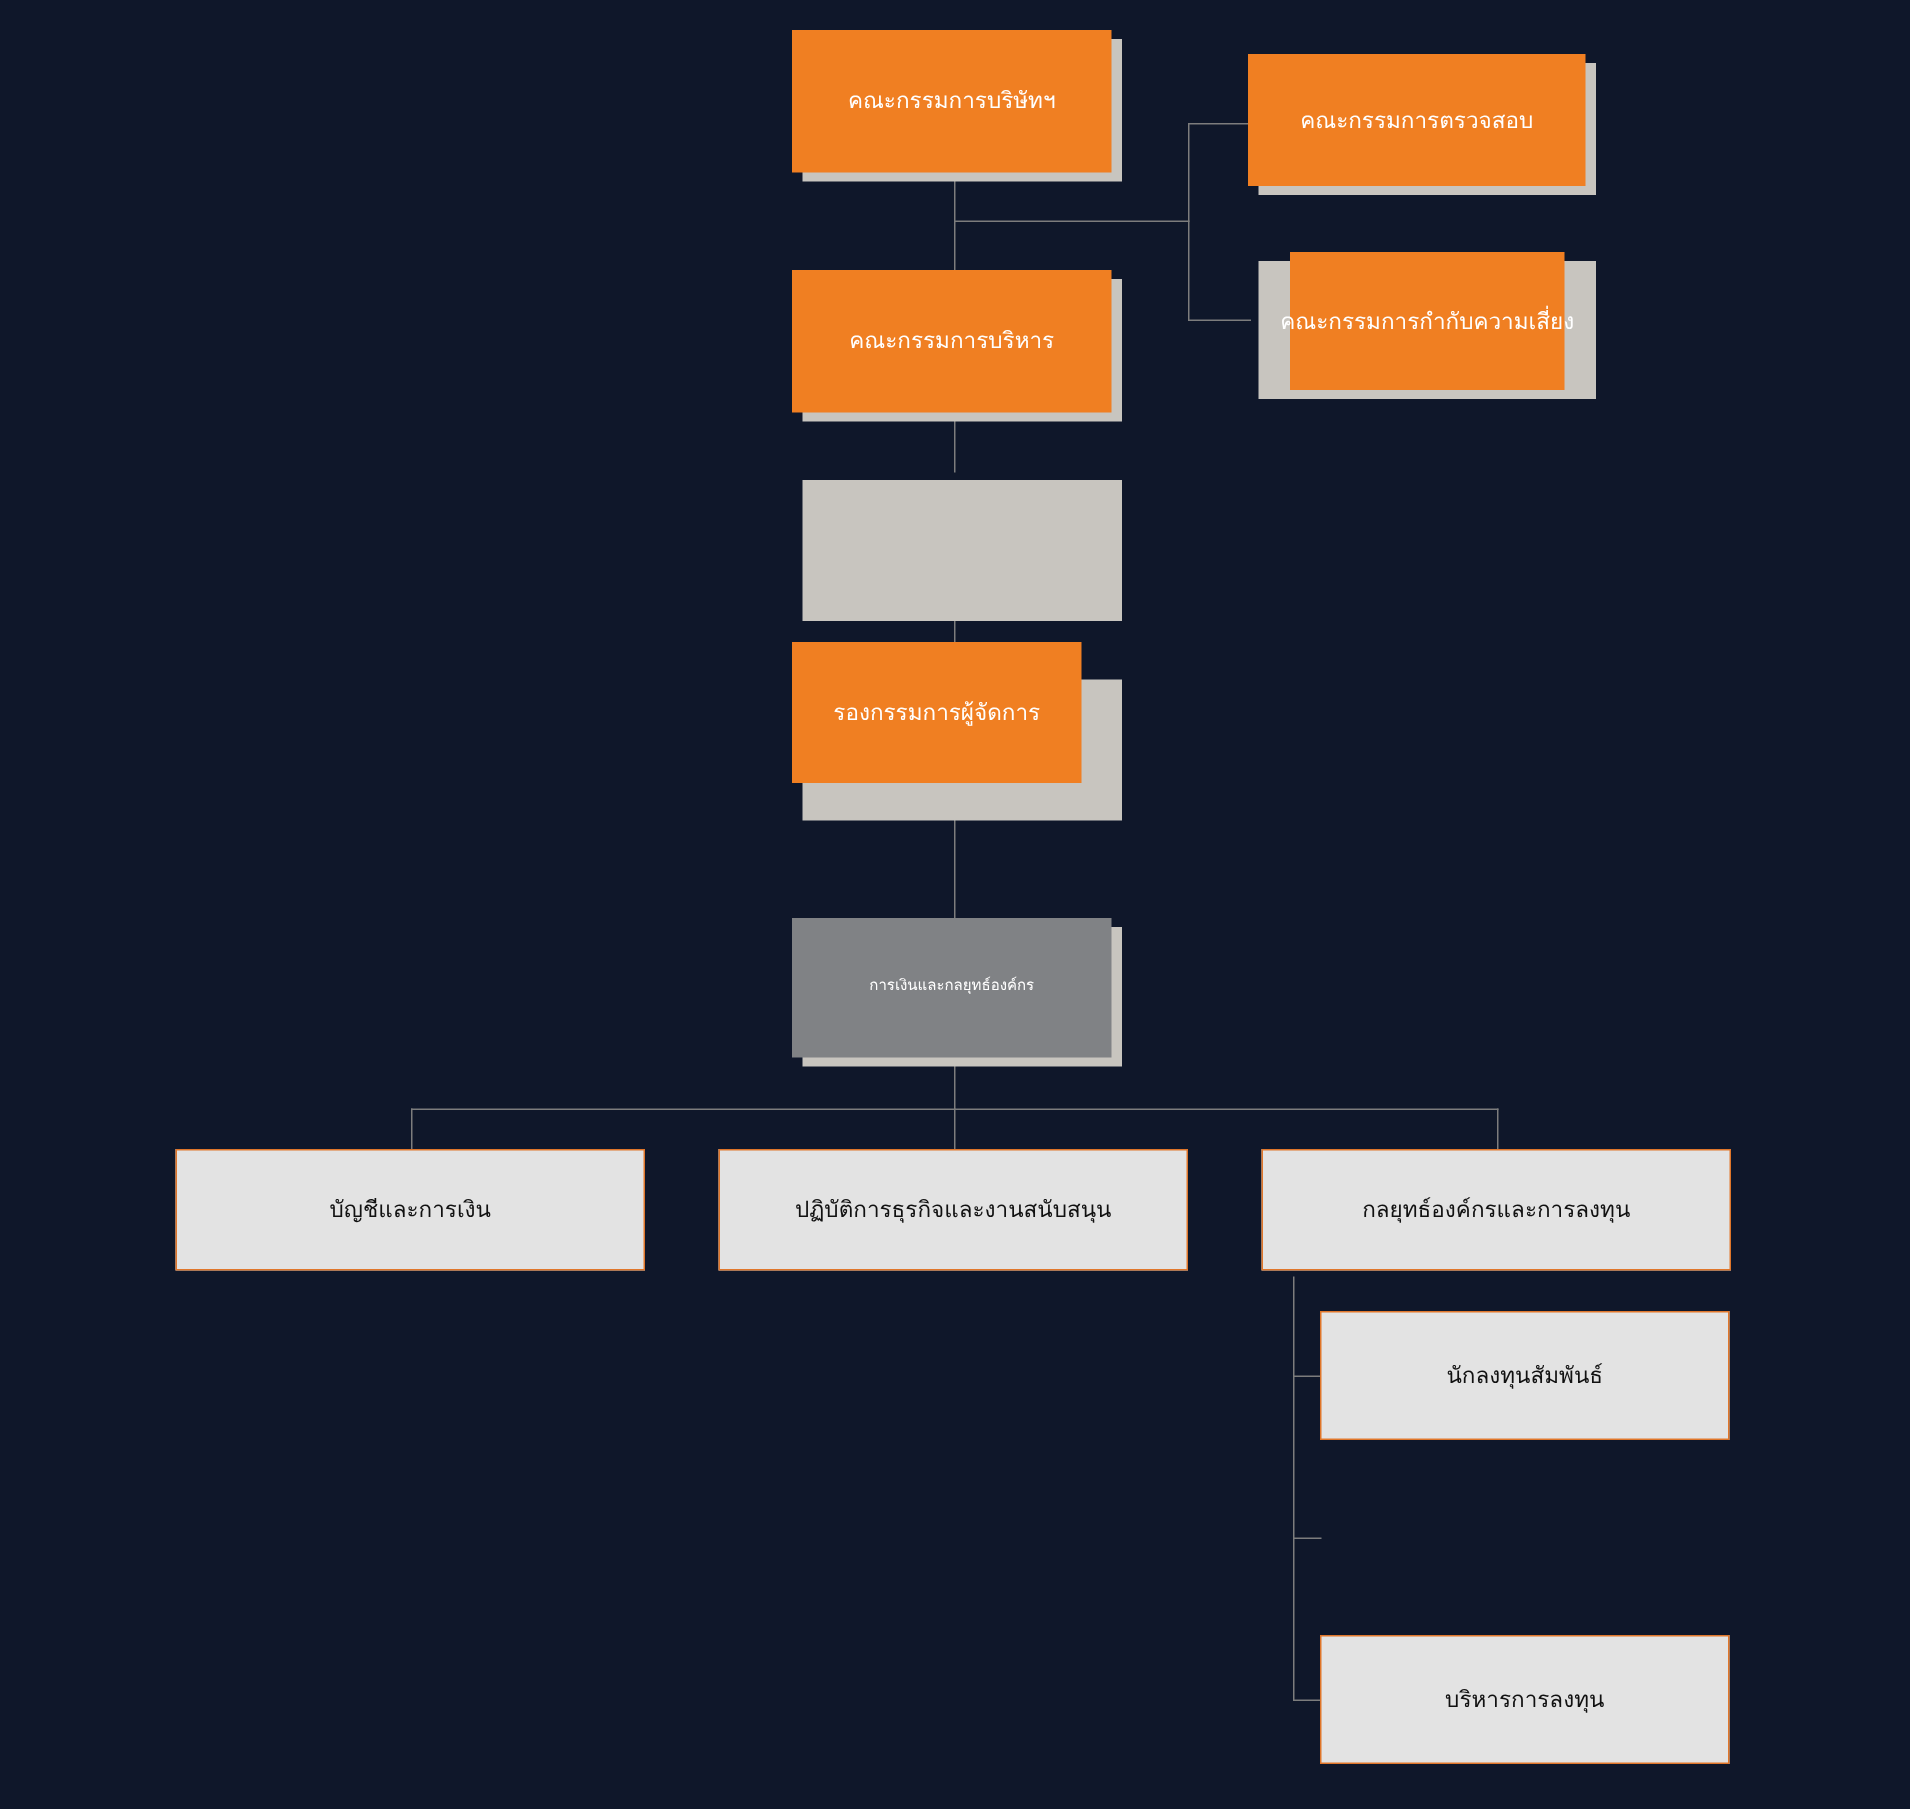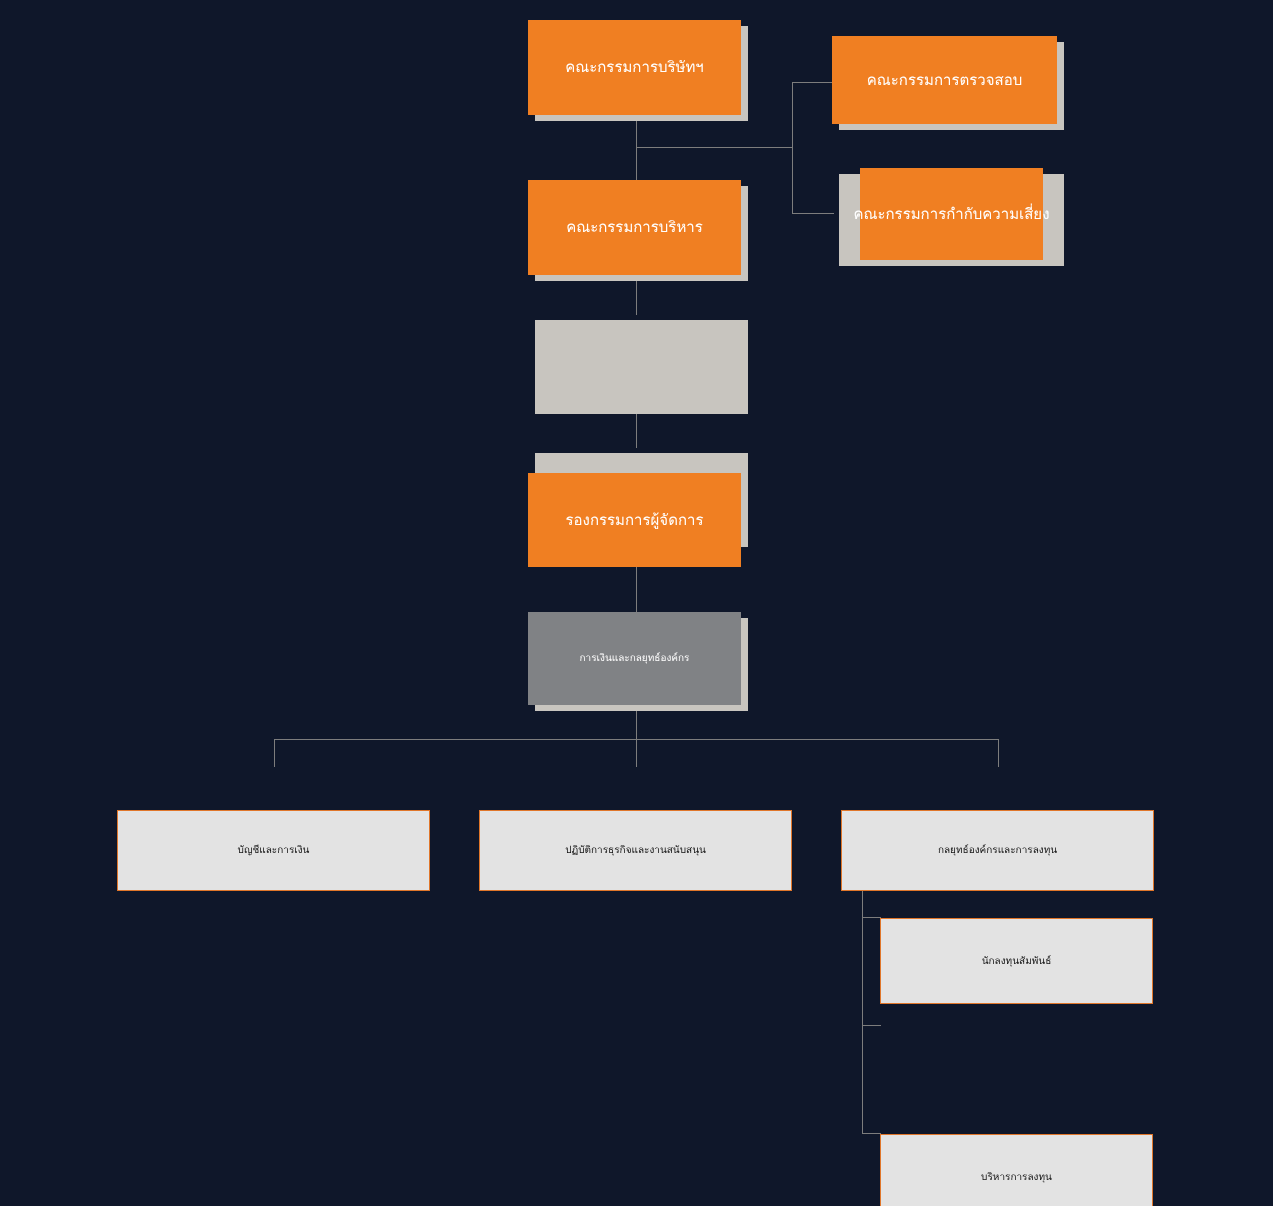--- a/index.html
+++ b/index.html
@@ -52,22 +52,21 @@
   .node.gray {
     background: #808285;
     color: #ffffff;
     font-size: 10px;
   }
   
   .node.light {
     background: #e3e3e3;
     color: #111111;
     border: 1px solid #e0762a;
-    font-size: 10px;
-    margin-top: 44px;
+    font-size: 15px;
   }
 
   
   .line {
     position: absolute;
     background: #7d7d7d;
     z-index: 1;
   }
   .line.v { width: 1px; }
   .line.h { height: 1px; }
@@ -126,21 +125,21 @@
 
   <div class="node orange" style="left:528px; top:180px; width:213px; height:95px;">
     <span class="node-label">คณะกรรมการบริหาร</span>
   </div>
 
   <div class="node orange" style="left:832px; top:168px; width:183px; height:92px;margin-left:28px;">
     <span class="node-label">คณะกรรมการกำกับความเสี่ยง</span>
   </div>
 
 
-  <div class="node orange" style="left:528px; top:473px; width:213px; height:94px;">
+  <div class="node orange" style="left:528px; top:428px; width:193px; height:94px;">
     <span class="node-label">รองกรรมการผู้จัดการ</span>
   </div>
 
   <div class="node gray" style="left:528px; top:612px; width:213px; height:93px;">
     <span class="node-label">การเงินและกลยุทธ์องค์กร</span>
   </div>
 
   <div class="node light" style="left:117px; top:766px; width:313px; height:81px;">
     <span class="node-label">บัญชีและการเงิน</span>
   </div>

